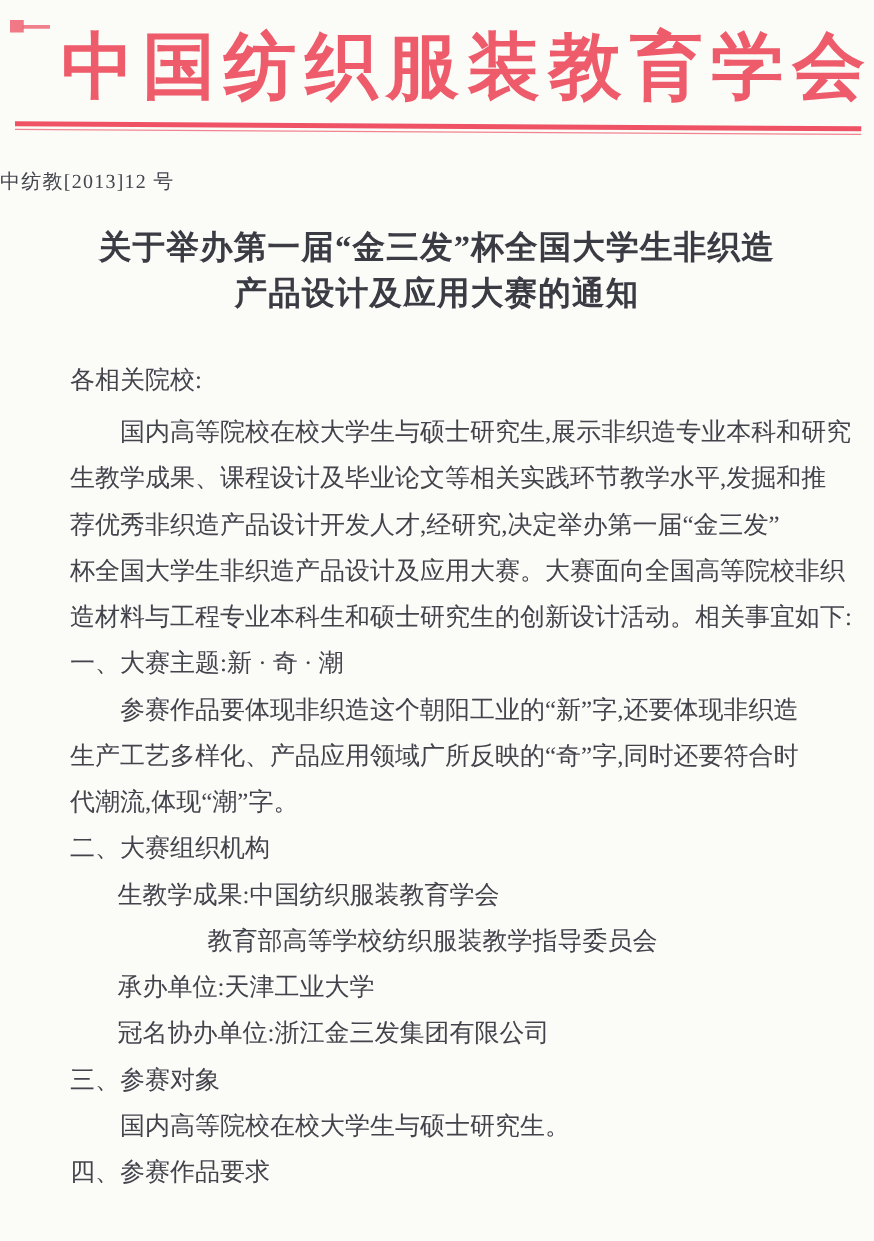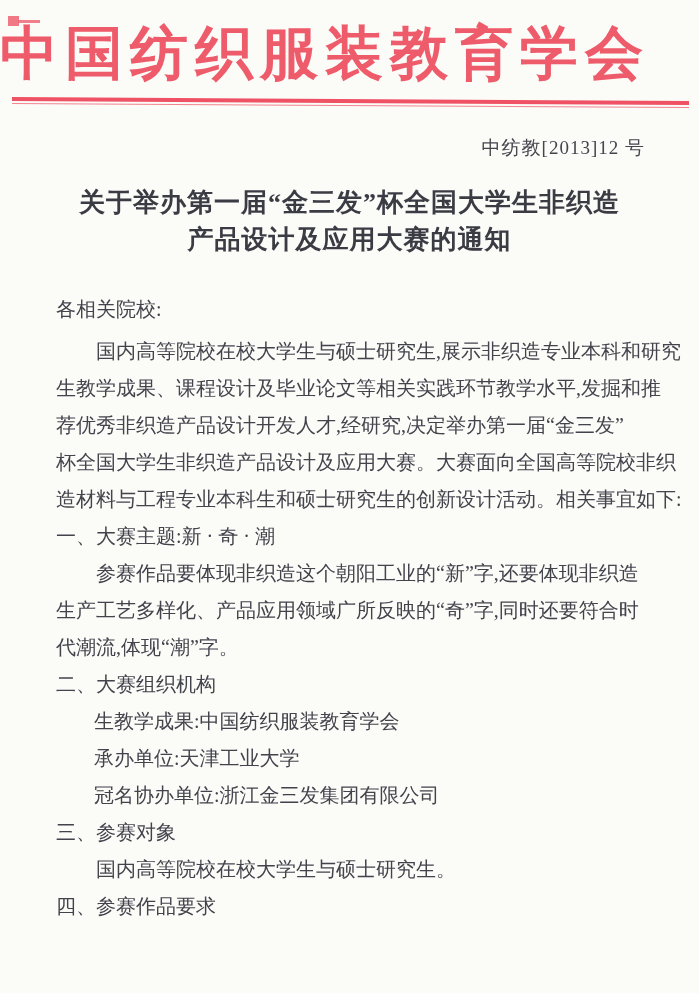--- a/index.html
+++ b/index.html
@@ -37,21 +37,21 @@
   }
   .artifact .a2 {
     position: absolute;
     left: 10px; top: 4px;
     width: 22px; height: 3px;
     background: #ef6272;
     opacity: .8;
   }
   .org-name {
     margin-top: 16px;
-    text-align: left;
+    text-align: right;
     white-space: nowrap;
     color: #ee5b6a;
     font-size: 58px;
     line-height: 76px;
     font-weight: bold;
     letter-spacing: 7px;
   }
   .divider {
     margin: 7px 10px 0 12px;
     transform: rotate(0.35deg);
@@ -60,23 +60,23 @@
     height: 4px;
     background: #ee5264;
   }
   .divider .thin {
     height: 1px;
     background: #f28490;
     margin-top: 2px;
   }
   .doc-number {
     margin-top: 29px;
-    text-align: right;
+    text-align: left;
     padding-right: 54px;
-    font-size: 19px;
+    font-size: 16px;
     letter-spacing: 1px;
     color: #45454e;
   }
   .title {
     margin-top: 23px;
     text-align: center;
     font-size: 26px;
     line-height: 37px;
     font-weight: bold;
     color: #3b3b44;
@@ -135,20 +135,21 @@
     <div>
       <div class="line indent">参赛作品要体现非织造这个朝阳工业的“新”字,还要体现非织造</div>
       <div class="line">生产工艺多样化、产品应用领域广所反映的“奇”字,同时还要符合时</div>
       <div class="line">代潮流,体现“潮”字。</div>
     </div>
 
     <div class="line">二、大赛组织机构</div>
 
     <div>
       <div class="line org-label">生教学成果:中国纺织服装教育学会</div>
+      <div class="line org-cont">教育部高等学校纺织服装教学指导委员会</div>
       <div class="line org-label">承办单位:天津工业大学</div>
       <div class="line org-label">冠名协办单位:浙江金三发集团有限公司</div>
     </div>
 
     <div class="line">三、参赛对象</div>
 
     <div class="line indent">国内高等院校在校大学生与硕士研究生。</div>
 
     <div class="line">四、参赛作品要求</div>
 

